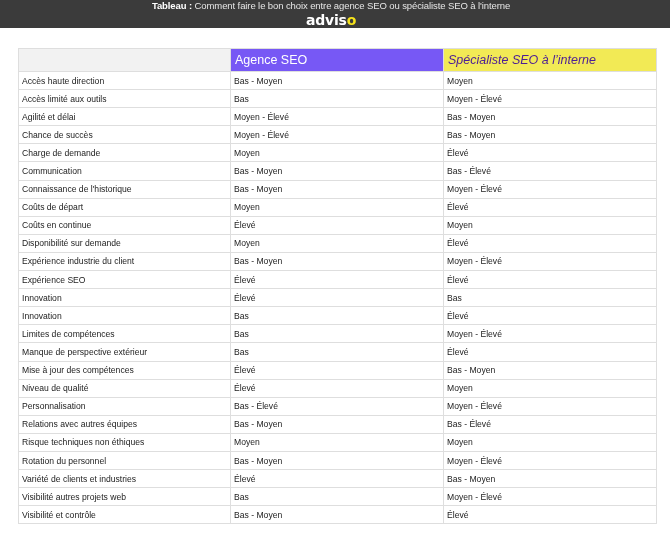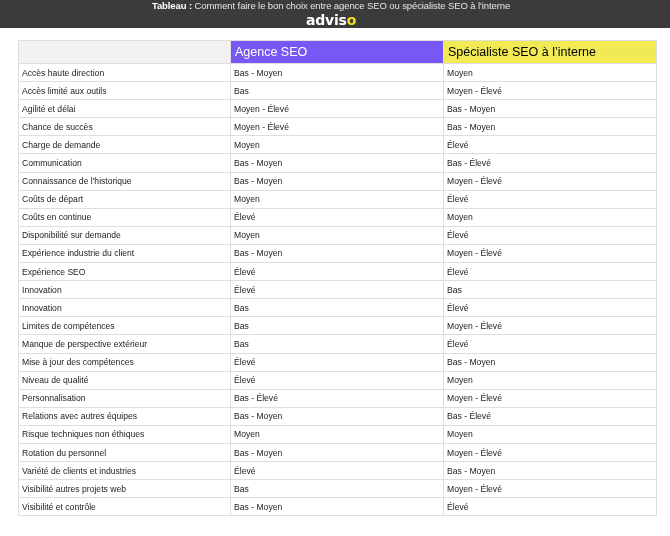--- a/index.html
+++ b/index.html
@@ -15,38 +15,38 @@
       flex-direction: column;
     }
     .topbar-title { color: #e6e6e6; font-size: 9.5px; letter-spacing: -0.1px; }
     .topbar-title .bold { font-weight: bold; color: #ffffff; }
     .logo {
       font-family: "DejaVu Sans", sans-serif; font-weight: bold;
       font-size: 14px; color: #ffffff; letter-spacing: -0.2px;
     }
     .logo .accent { color: #f5e21b; }
 
-    .table-wrap { position: absolute; left: 18px; top: 40px; width: 638px; }
+    .table-wrap { position: absolute; left: 18px; top: 48px; width: 638px; }
     table {
       border-collapse: collapse; width: 638px; table-layout: fixed;
     }
     col.c1 { width: 212px; }
     col.c2 { width: 213px; }
     col.c3 { width: 213px; }
     th, td {
       border: 1px solid #dedede;
       text-align: left; vertical-align: middle;
       white-space: nowrap; overflow: hidden;
     }
     th {
       height: 23px; font-size: 12.5px; font-weight: normal; padding: 0 4px;
     }
     th.empty { background: #f2f2f2; }
     th.agency { background: #7758f5; color: #ffffff; }
-    th.specialist { background: #f2ea55; color: #000000; }
+    th.specialist { background: #f2ea55; color: #4c1d95; font-style: italic; }
     td {
       height: 18.1px; font-size: 8.6px; color: #222222; padding: 0 3px;
     }
   </style>
 </head>
 <body>
 
 <div class="topbar">
   <div class="topbar-title">
     <span class="bold">Tableau :</span><span> Comment faire le bon choix entre agence SEO ou spécialiste SEO à l'interne</span>

